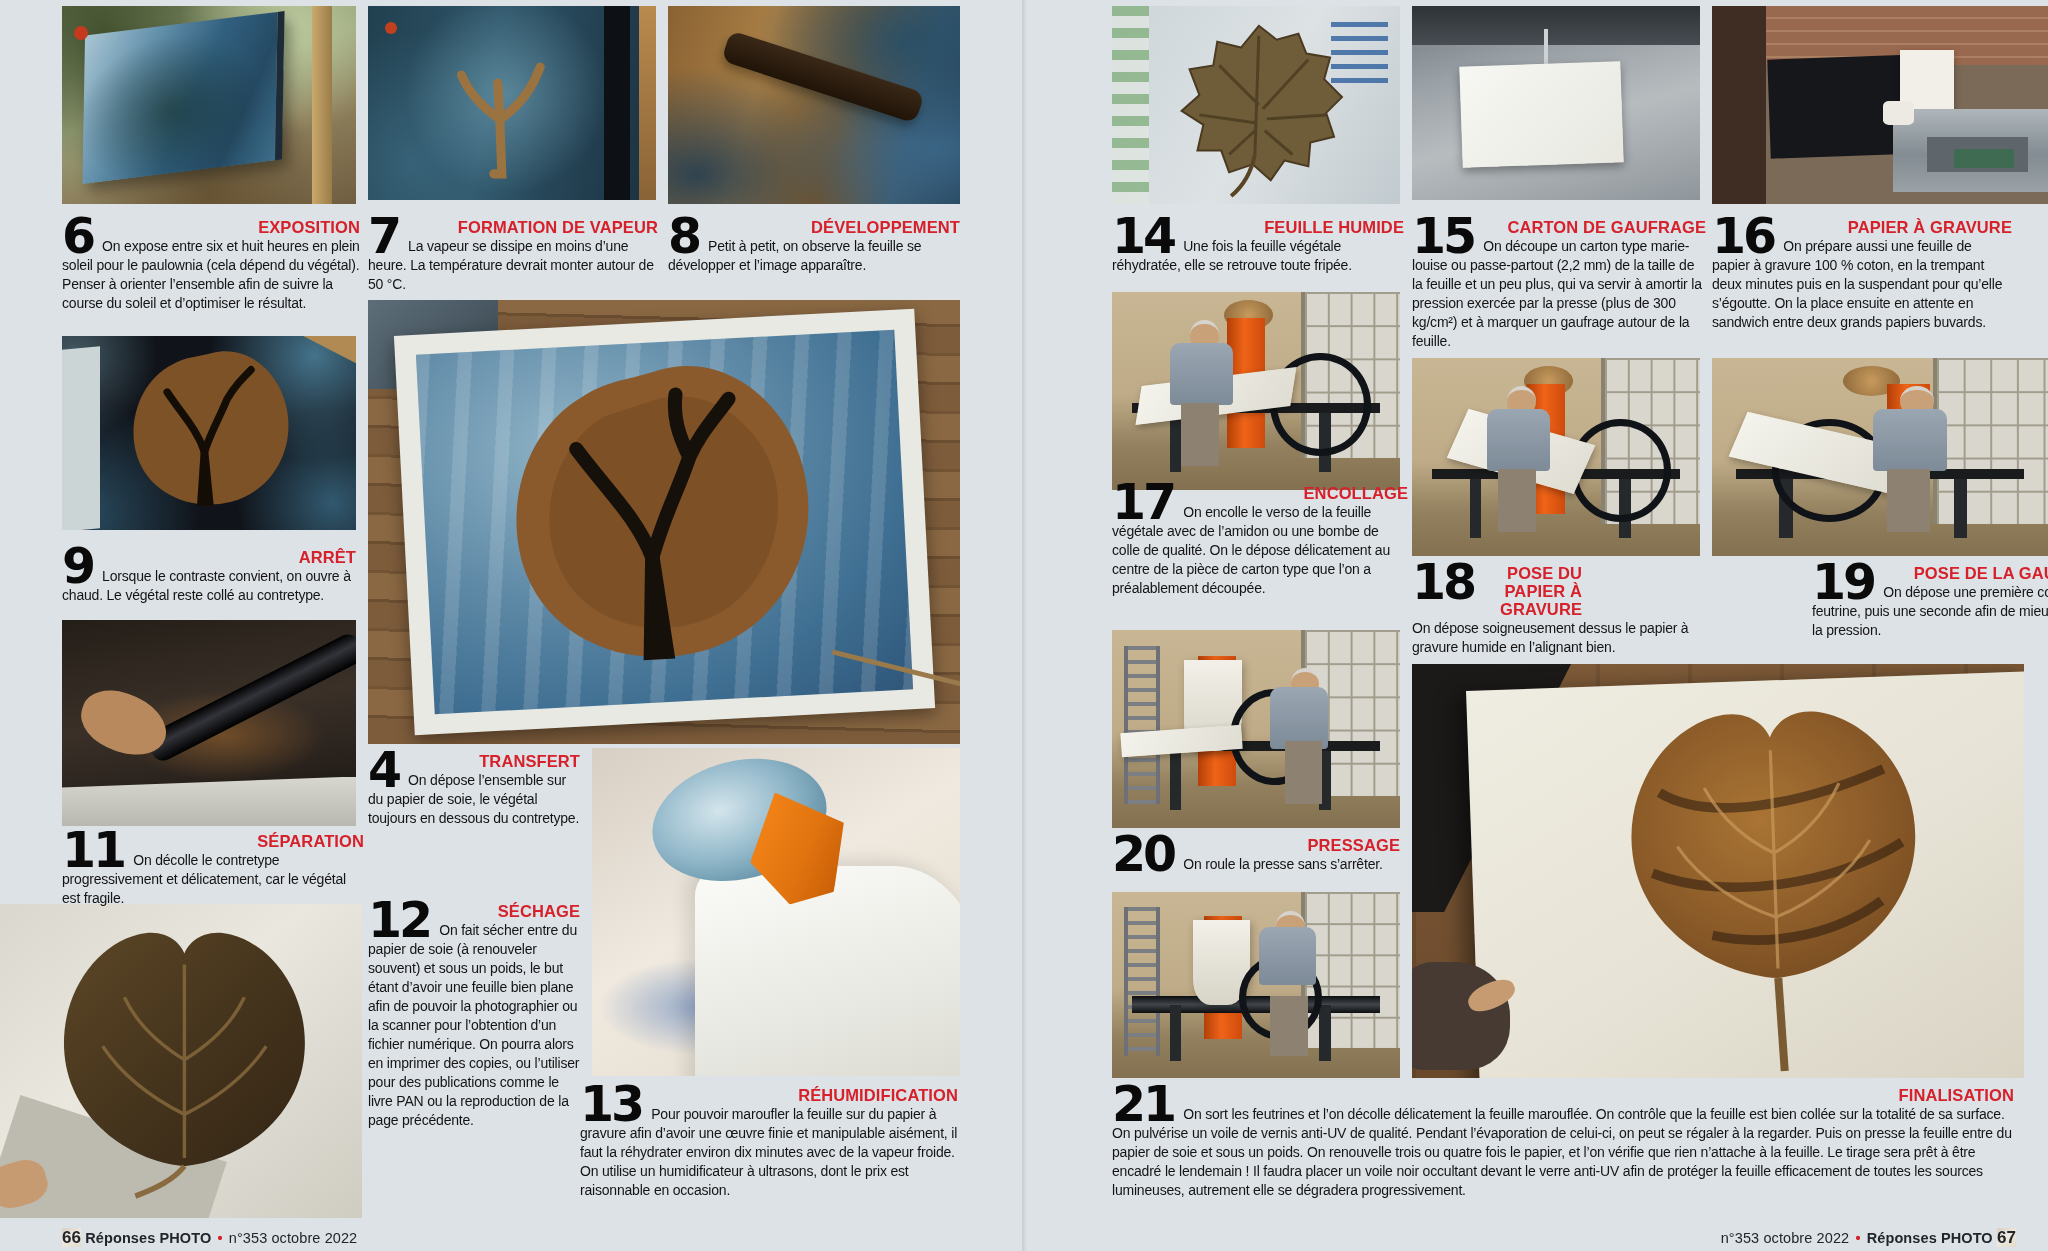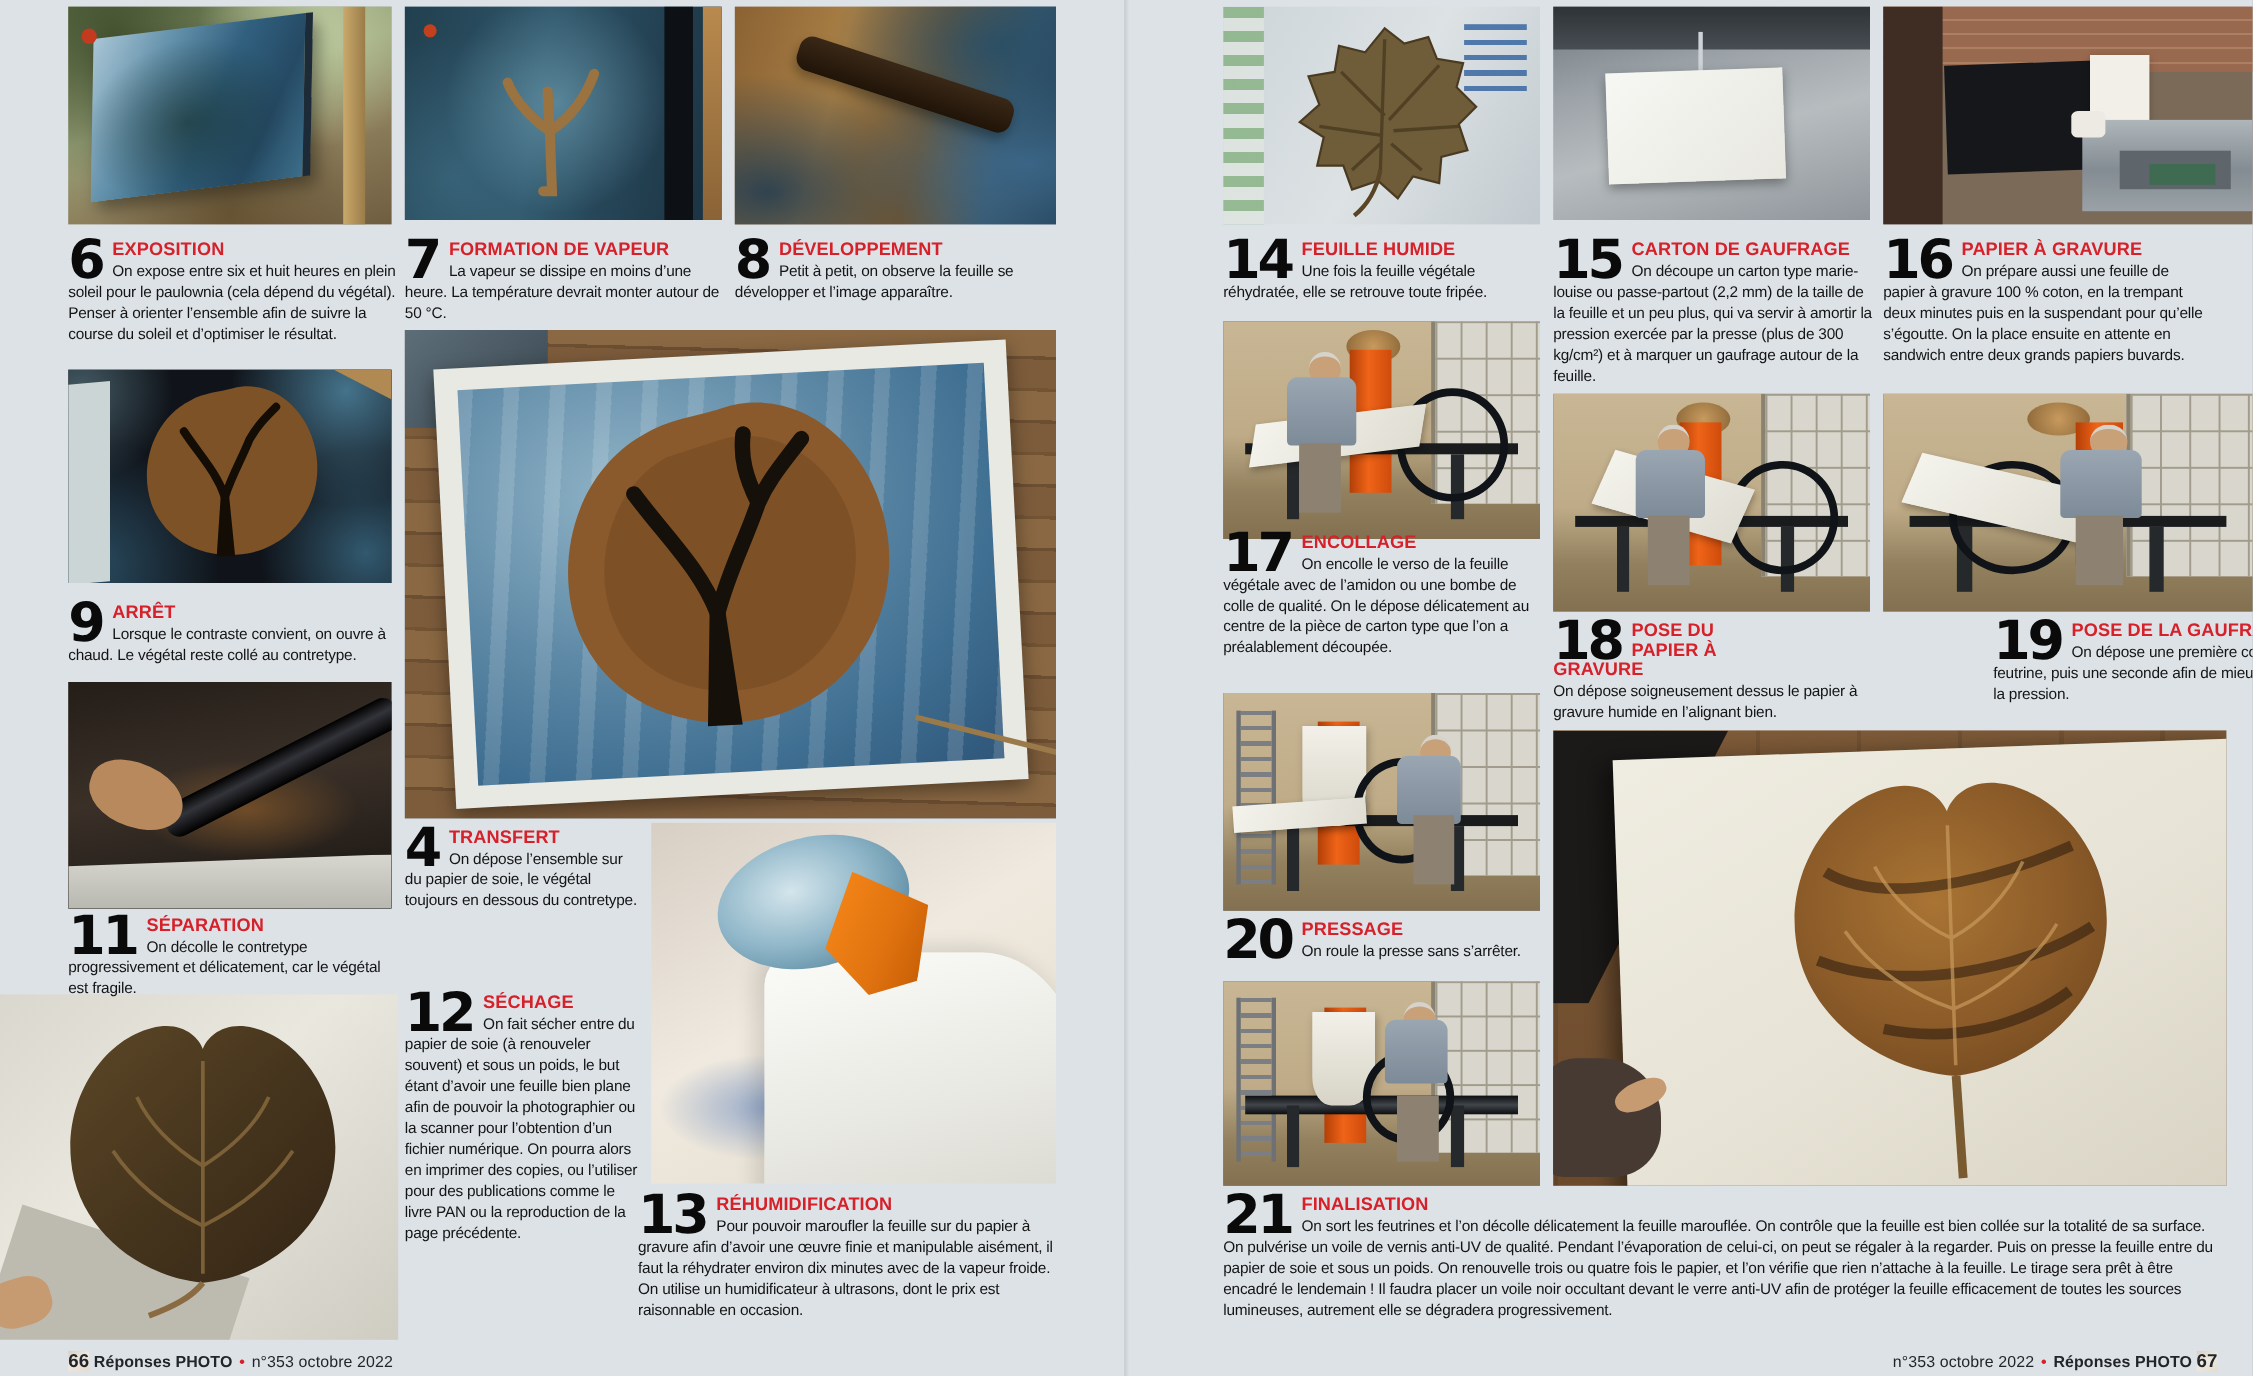--- a/index.html
+++ b/index.html
@@ -3,21 +3,21 @@
 <meta charset="utf-8">
 <style>
   html,body{margin:0;padding:0;background:#b9bfc6;}
   #spread{position:relative;width:2048px;height:1251px;background:#dde2e7;overflow:hidden;
           font-family:"Liberation Sans",sans-serif;}
   .abs{position:absolute;}
   
   .step{position:absolute;color:#141414;}
   .num{float:left;height:35px;margin-right:9px;color:#0a0a0a;
        font-family:"DejaVu Sans",sans-serif;font-weight:800;font-size:49px;line-height:.78;letter-spacing:-3px;}
-  .ttl{margin:0 0 1px 0;font-weight:700;font-size:16.5px;line-height:1.1;color:#d6202a;letter-spacing:.1px;}
+  .ttl{margin:0 0 1px 0;font-weight:700;font-size:16.5px;line-height:1.1;color:#d6202a;letter-spacing:.1px;text-align:right;}
   .bdy{margin:0;font-size:14px;line-height:19px;letter-spacing:-.2px;}
   .footer{position:absolute;top:1228px;font-size:14.5px;color:#22262b;letter-spacing:.1px;}
   .footer b{font-weight:700;}
   .footer .pg{font-size:17px;font-weight:700;}
   .footer .dot{color:#d6202a;font-weight:700;margin:0 2px;}
   
   .ph{position:absolute;overflow:hidden;background:#777;}
   .ph svg{position:absolute;}
   
   .p1{background:linear-gradient(160deg,#66754d 0%,#7f8c64 22%,#97a077 42%,#8d7f5c 66%,#6f5d40 100%);}

